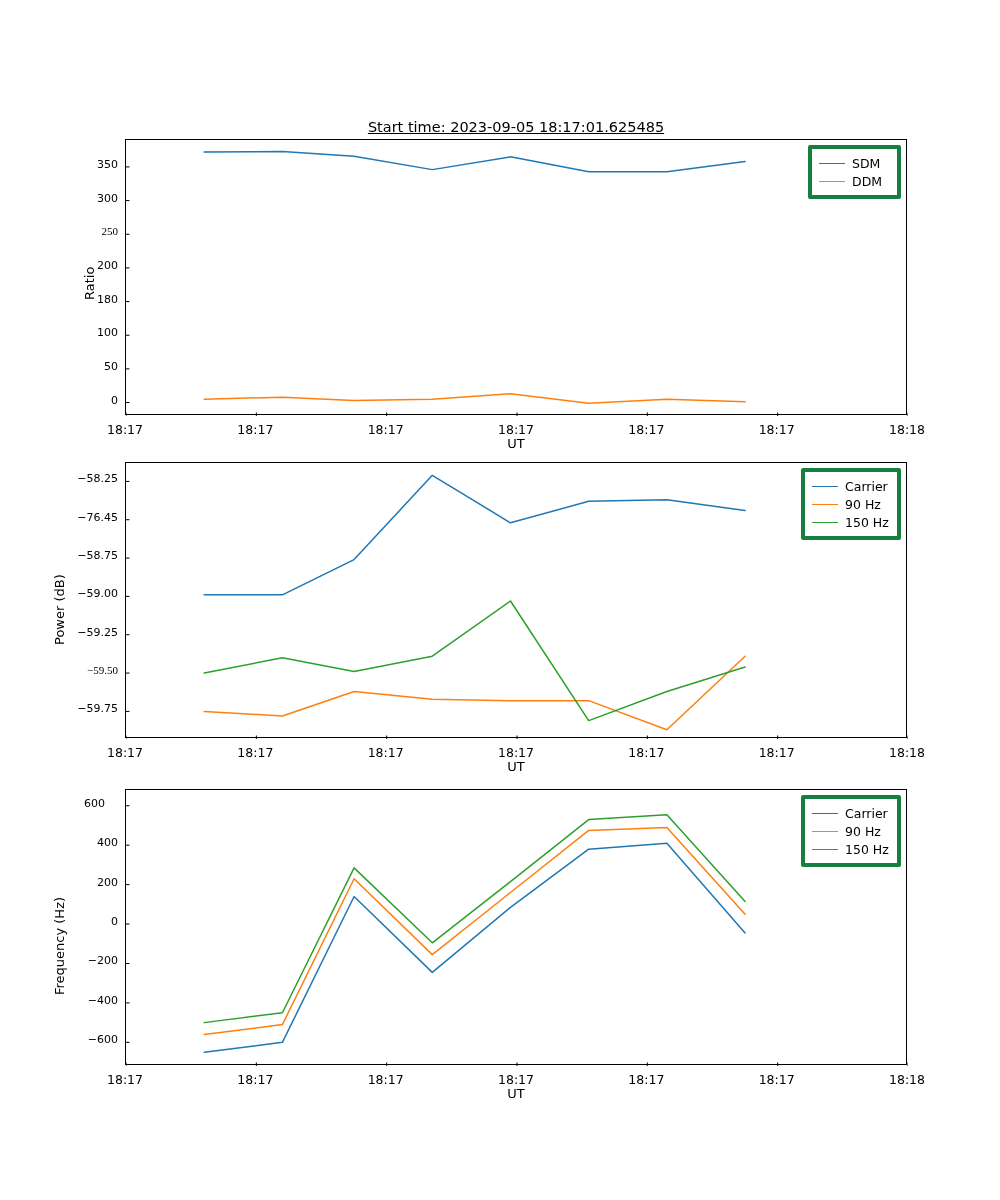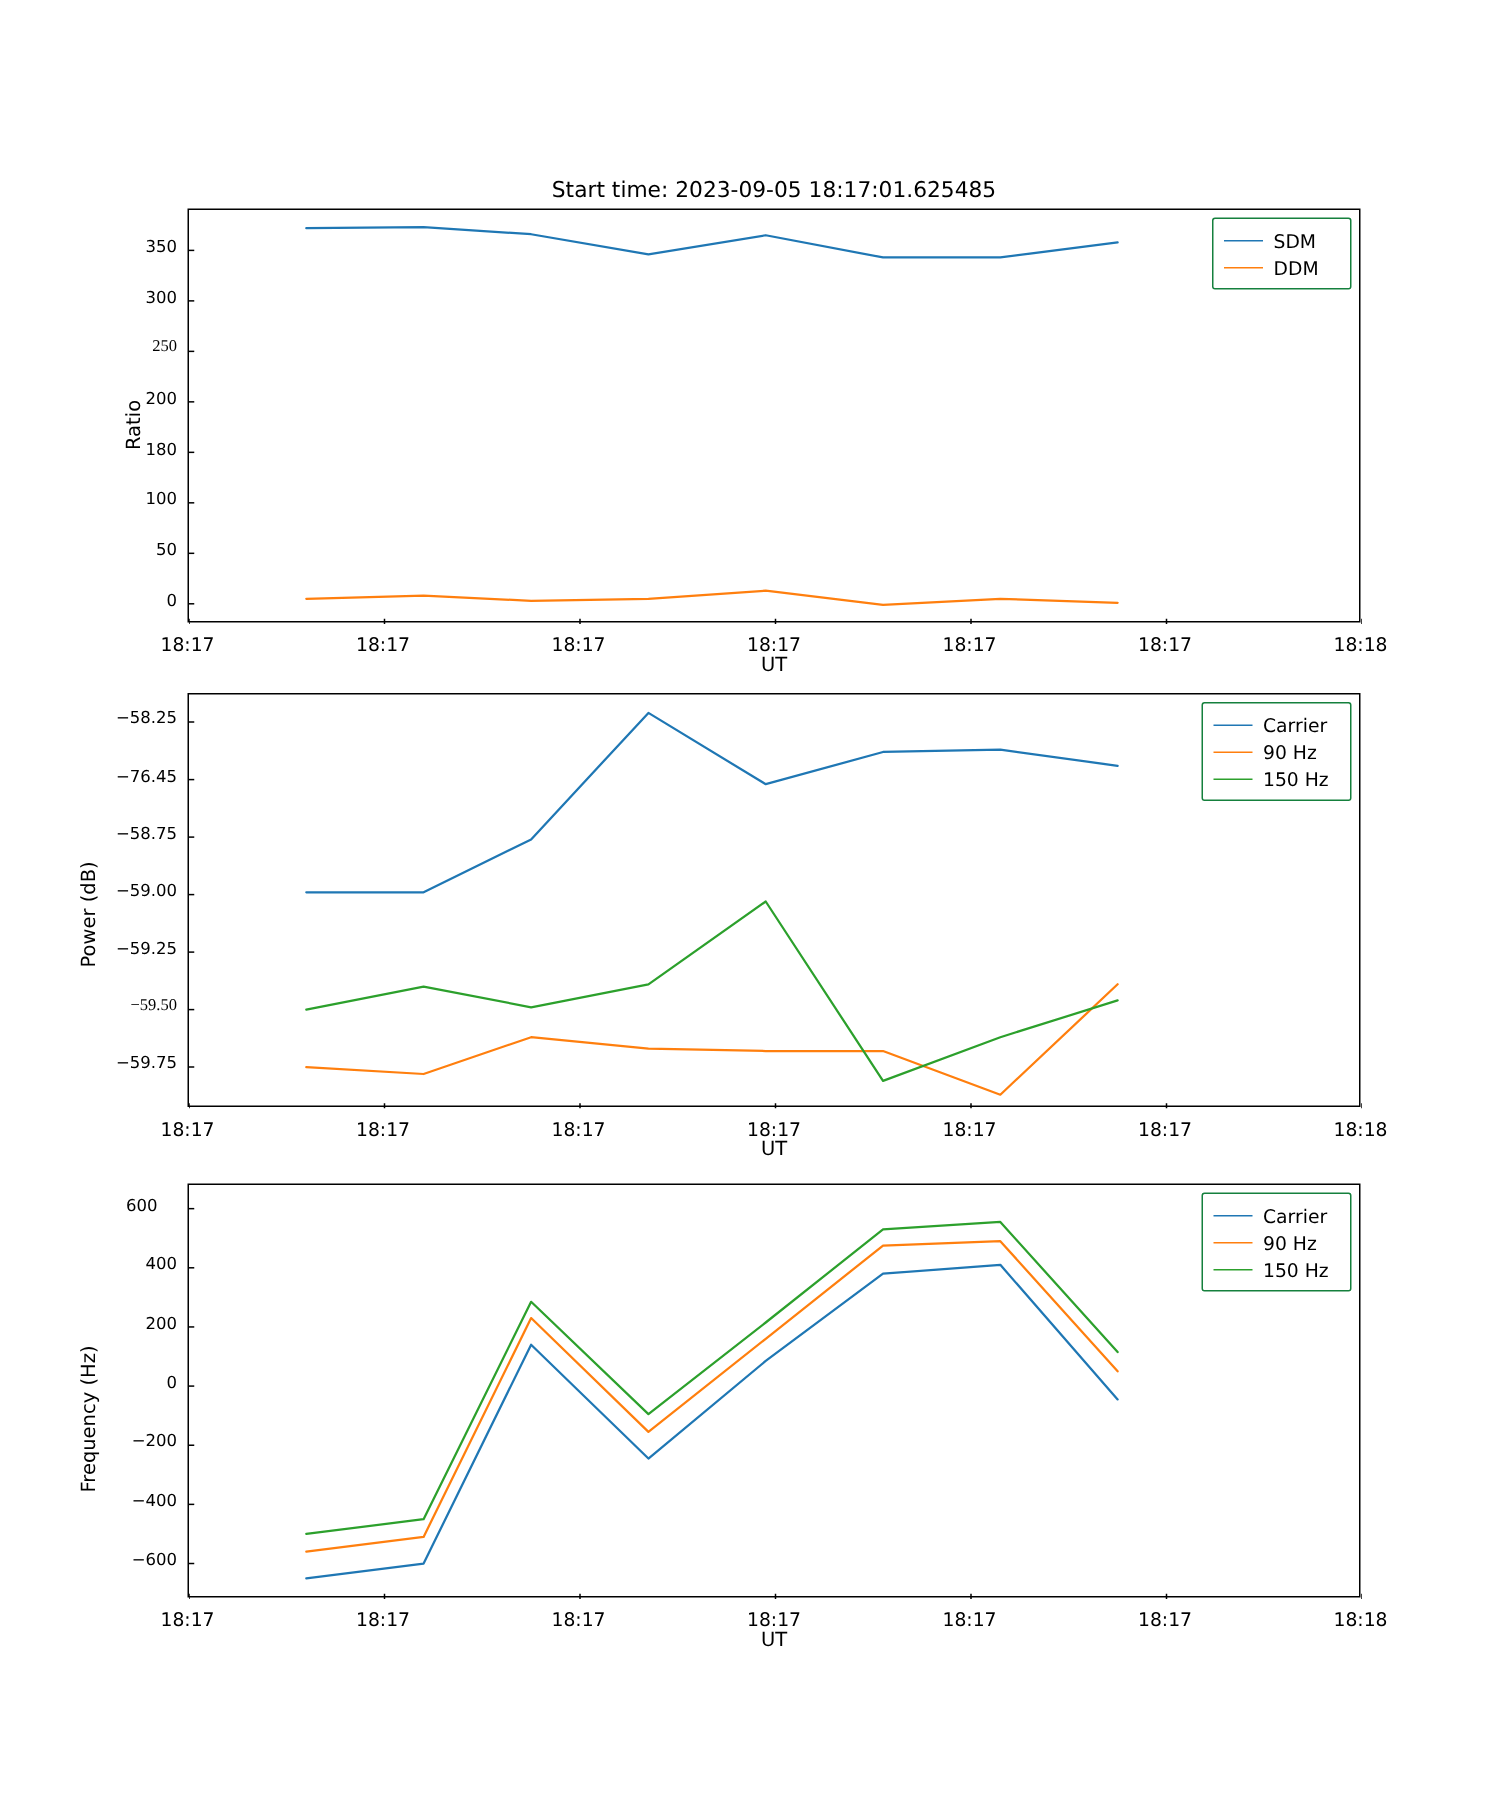--- a/index.html
+++ b/index.html
@@ -32,20 +32,21 @@
     position: absolute;
     left: 0;
     top: 0;
   }
   .title {
     position: absolute;
     text-align: center;
     font-size: 14.5px;
     color: #000000;
     white-space: nowrap;
+    text-decoration: underline;
   }
   .xlabel {
     position: absolute;
     text-align: center;
     font-size: 13px;
     white-space: nowrap;
   }
   .ylabel {
     position: absolute;
     font-size: 13px;
@@ -61,21 +62,21 @@
   }
   .tick-label-y {
     position: absolute;
     font-size: 11px;
     text-align: right;
     white-space: nowrap;
   }
   .legend {
     position: absolute;
     box-sizing: border-box;
-    border: 1px solid #15803d;
+    border: 4px solid #15803d;
     background: rgba(255,255,255,0.85);
     border-radius: 2px;
     padding: 5px 7px;
   }
   .legend-row {
     display: flex;
     align-items: center;
     height: 18px;
   }
   .legend-swatch {

